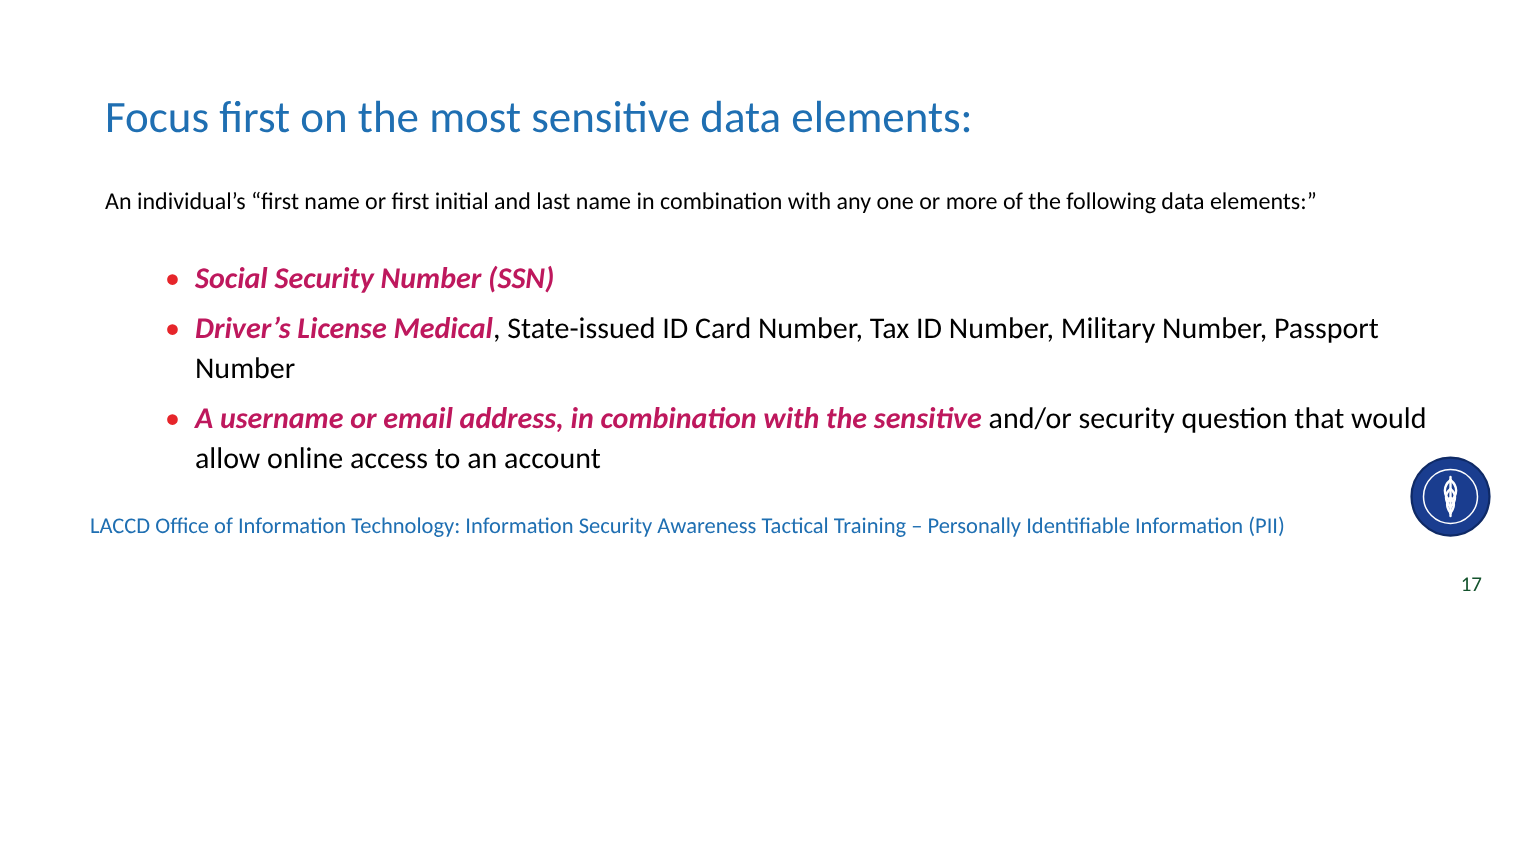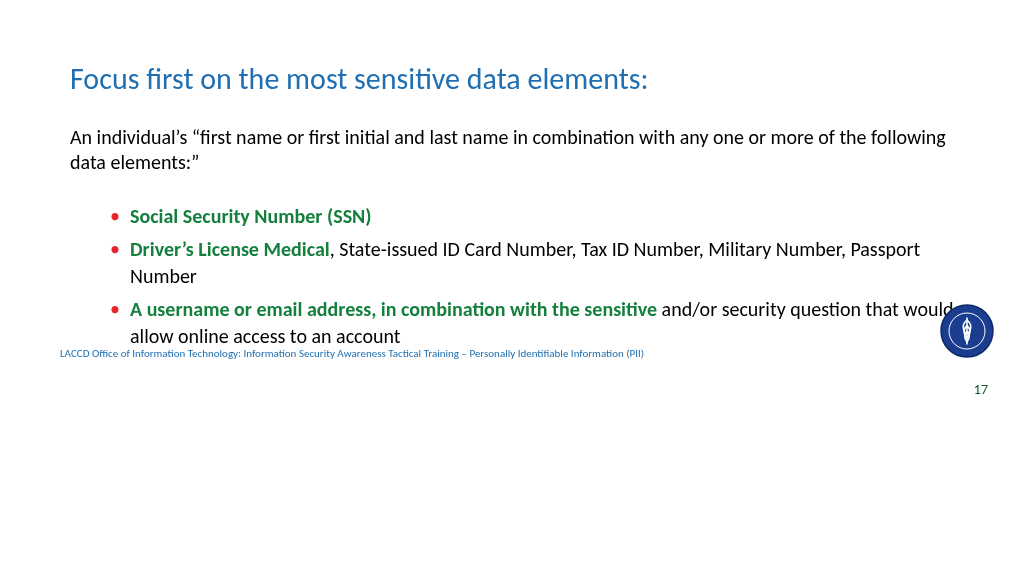--- a/index.html
+++ b/index.html
@@ -20,21 +20,21 @@
     padding: 60px 59px 40px 70px;
     position: relative;
   }
   .title {
     font-size: 30px;
     font-weight: 400;
     color: #1F6FB2;
     margin: 0 0 28px 0;
   }
   .intro {
-    font-size: 20px;
+    font-size: 16px;
     font-weight: 400;
     line-height: 1.25;
     color: #000;
     margin: 0 0 28px 0;
   }
   ul.bullets {
     list-style: none;
     padding: 0 0 0 40px;
     margin: 0;
     font-size: 20px;
@@ -66,28 +66,29 @@
   }
   ul.sub > li::before {
     content: "•";
     position: absolute;
     left: 0;
     top: 0;
     color: #000;
     font-size: 17px;
   }
   .red-bold {
-    color: #15803d;
+    color: #be185d;
     font-weight: 700;
+    font-style: italic;
   }
   .footer {
     position: absolute;
     left: 60px;
     bottom: 52px;
-    font-size: 11px;
+    font-size: 15px;
     color: #1F6FB2;
     font-weight: 400;
   }
   .page-num {
     position: absolute;
     right: 36px;
     bottom: 14px;
     font-size: 14px;
     color: #14532d;
   }

